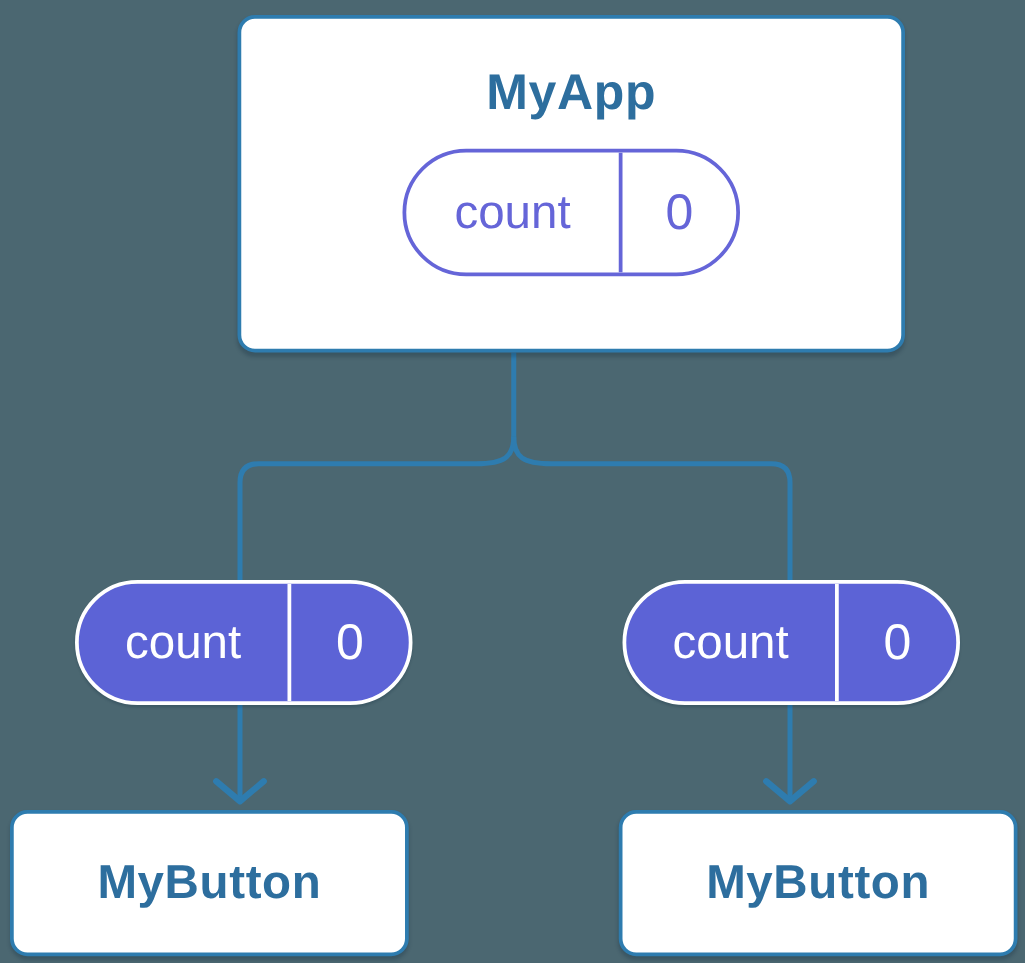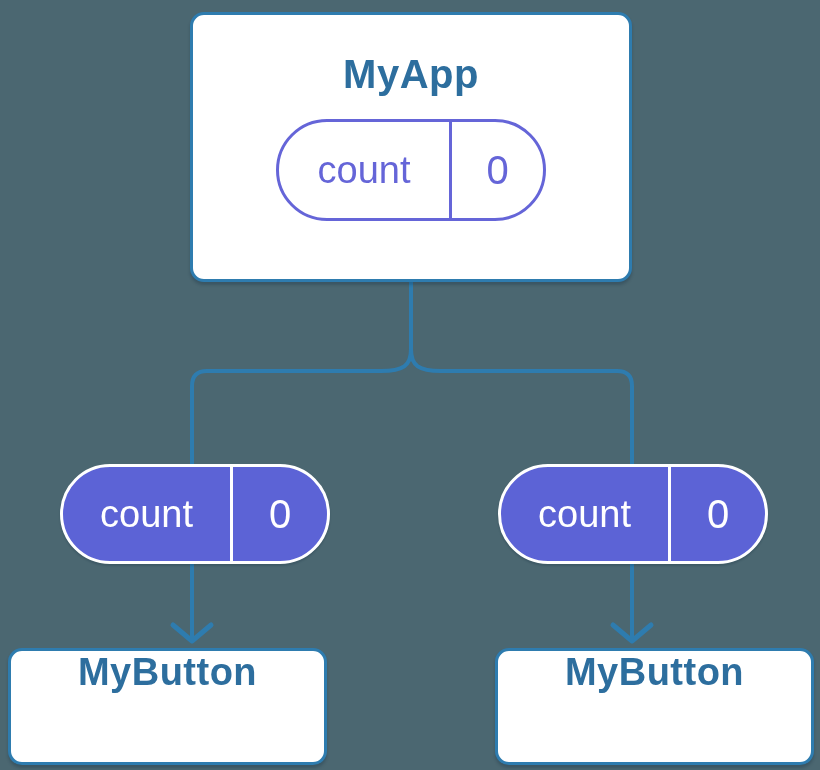--- a/index.html
+++ b/index.html
@@ -42,34 +42,34 @@
     background: var(--card-background);
     border: 3px solid var(--card-border);
     border-radius: 14px;
     box-shadow: 0 3px 3px rgba(10, 35, 55, 0.25);
     display: flex;
     flex-direction: column;
     align-items: center;
   }
   .card-root {
     left: 190px; top: 12px;
-    width: 442px; height: 270px;
+    width: 534px; height: 270px;
     padding-top: 36px;
   }
   .card-title {
     color: var(--heading-text);
     font-size: 40px;
     font-weight: bold;
     line-height: 1.15;
     letter-spacing: 0.5px;
   }
   .card-leaf {
     left: 8px; top: 648px;
     width: 319px; height: 117px;
-    justify-content: flex-start;
+    justify-content: center;
   }
   .card-leaf .card-title { font-size: 38px; }
   .card-leaf-right { left: 495px; }
 
   .state-pill {
     display: flex;
     align-items: stretch;
     border-radius: 52px;
     overflow: hidden;
   }

